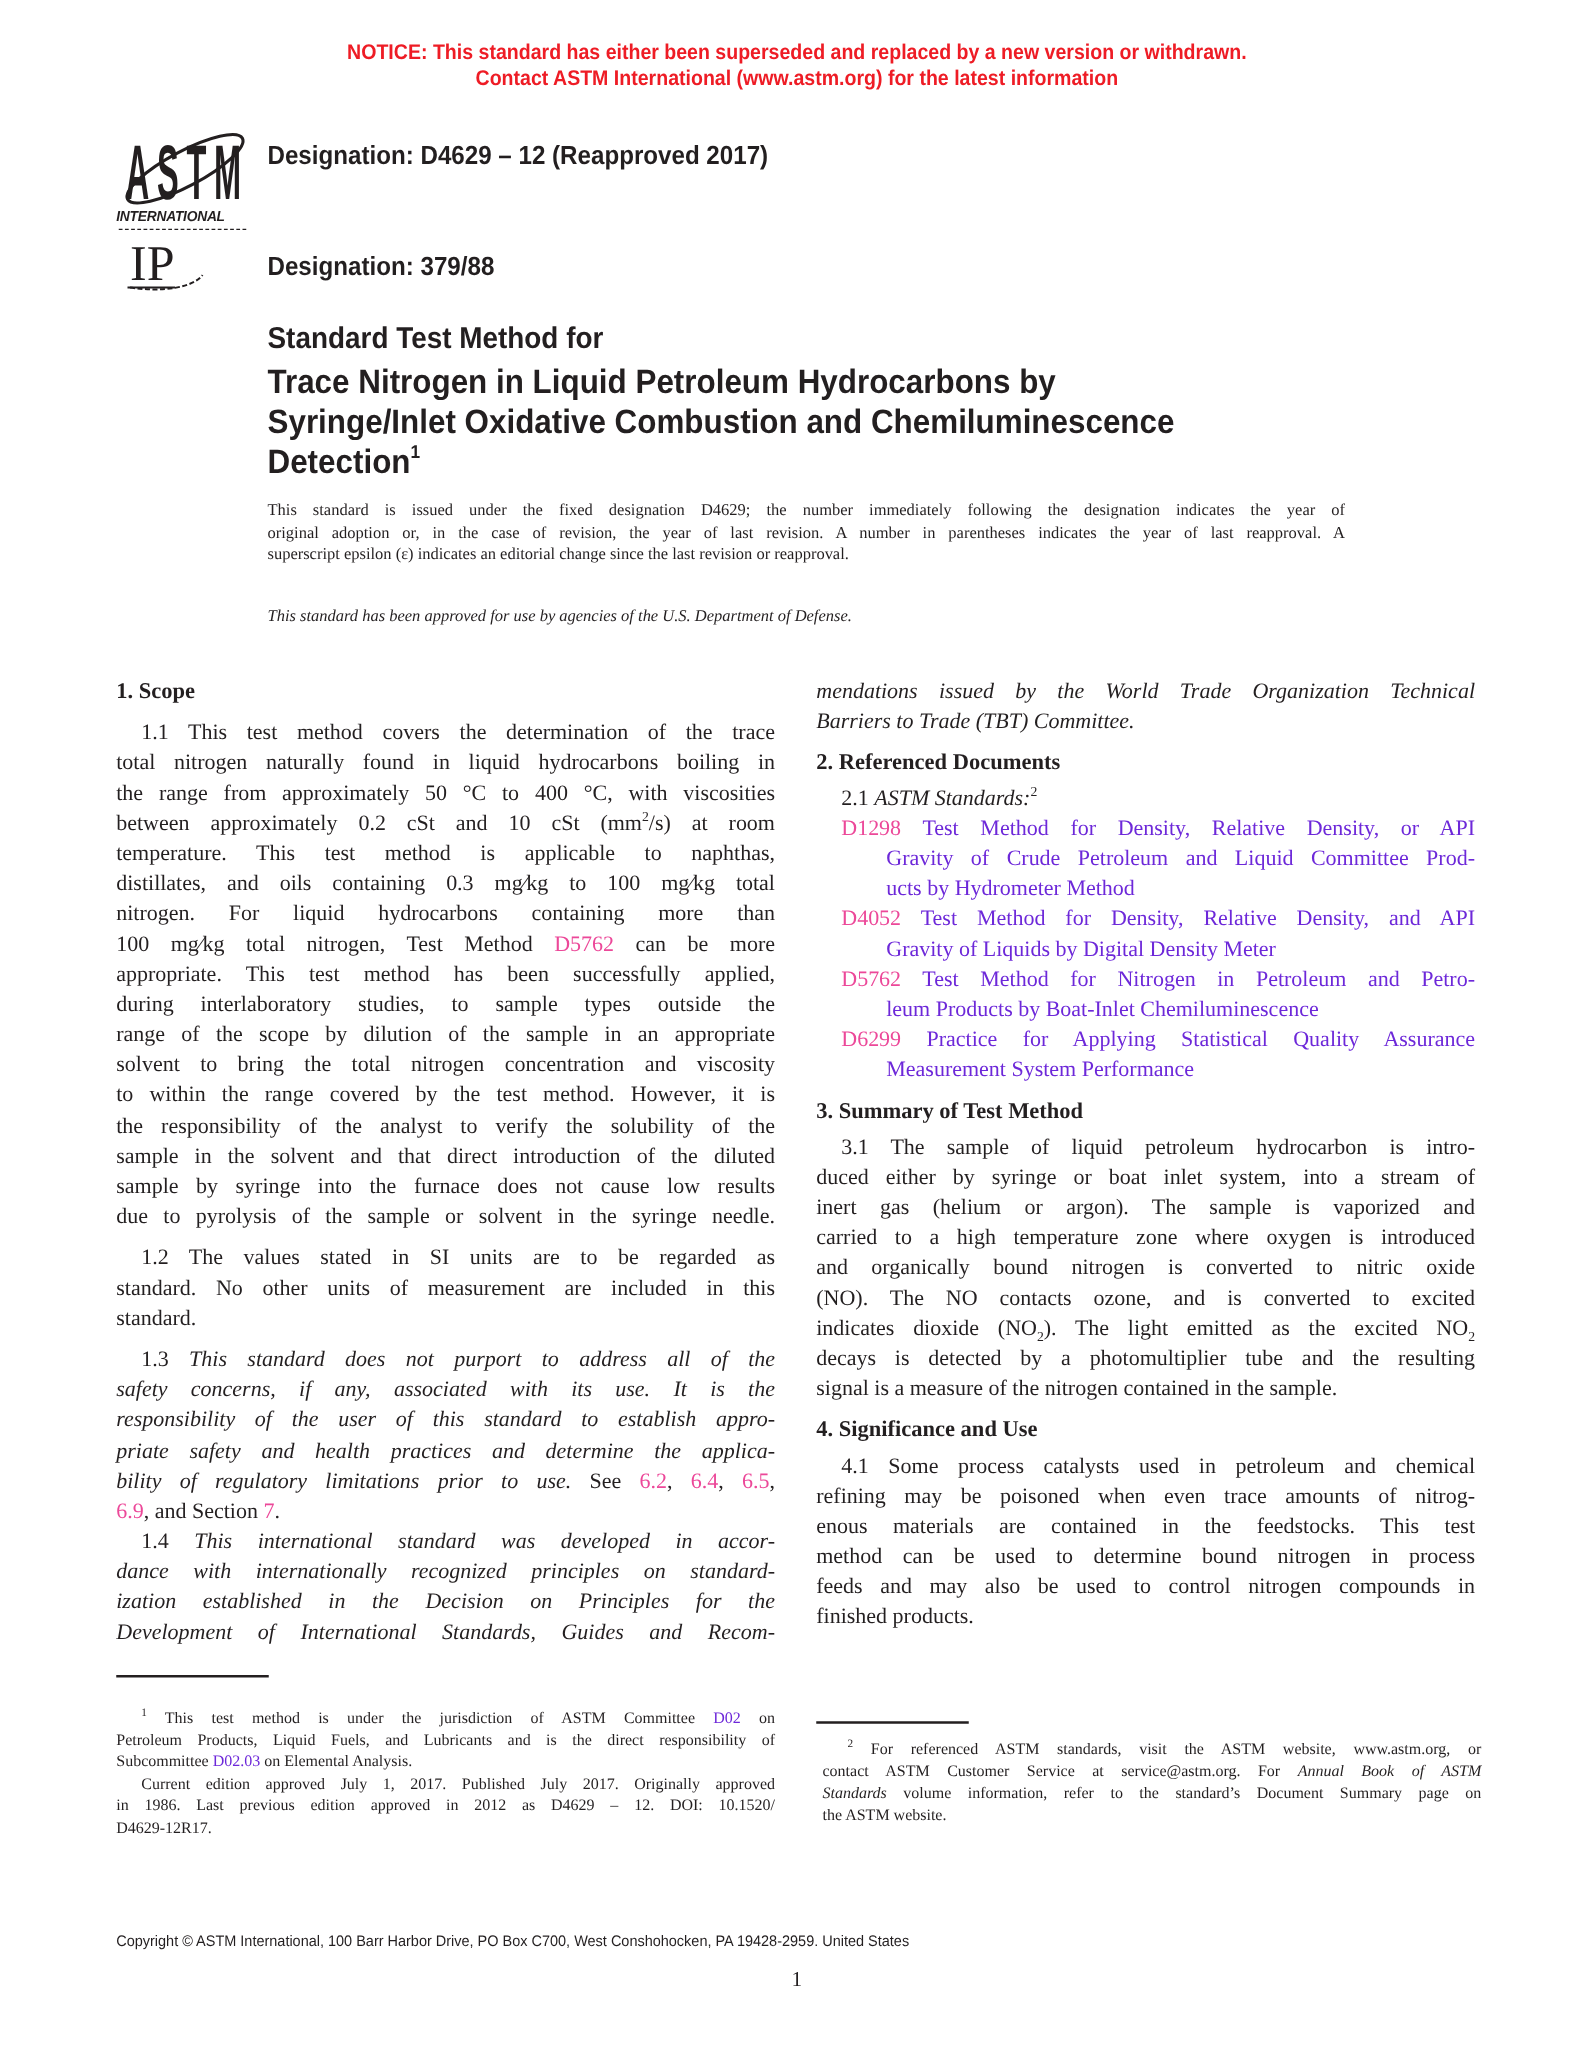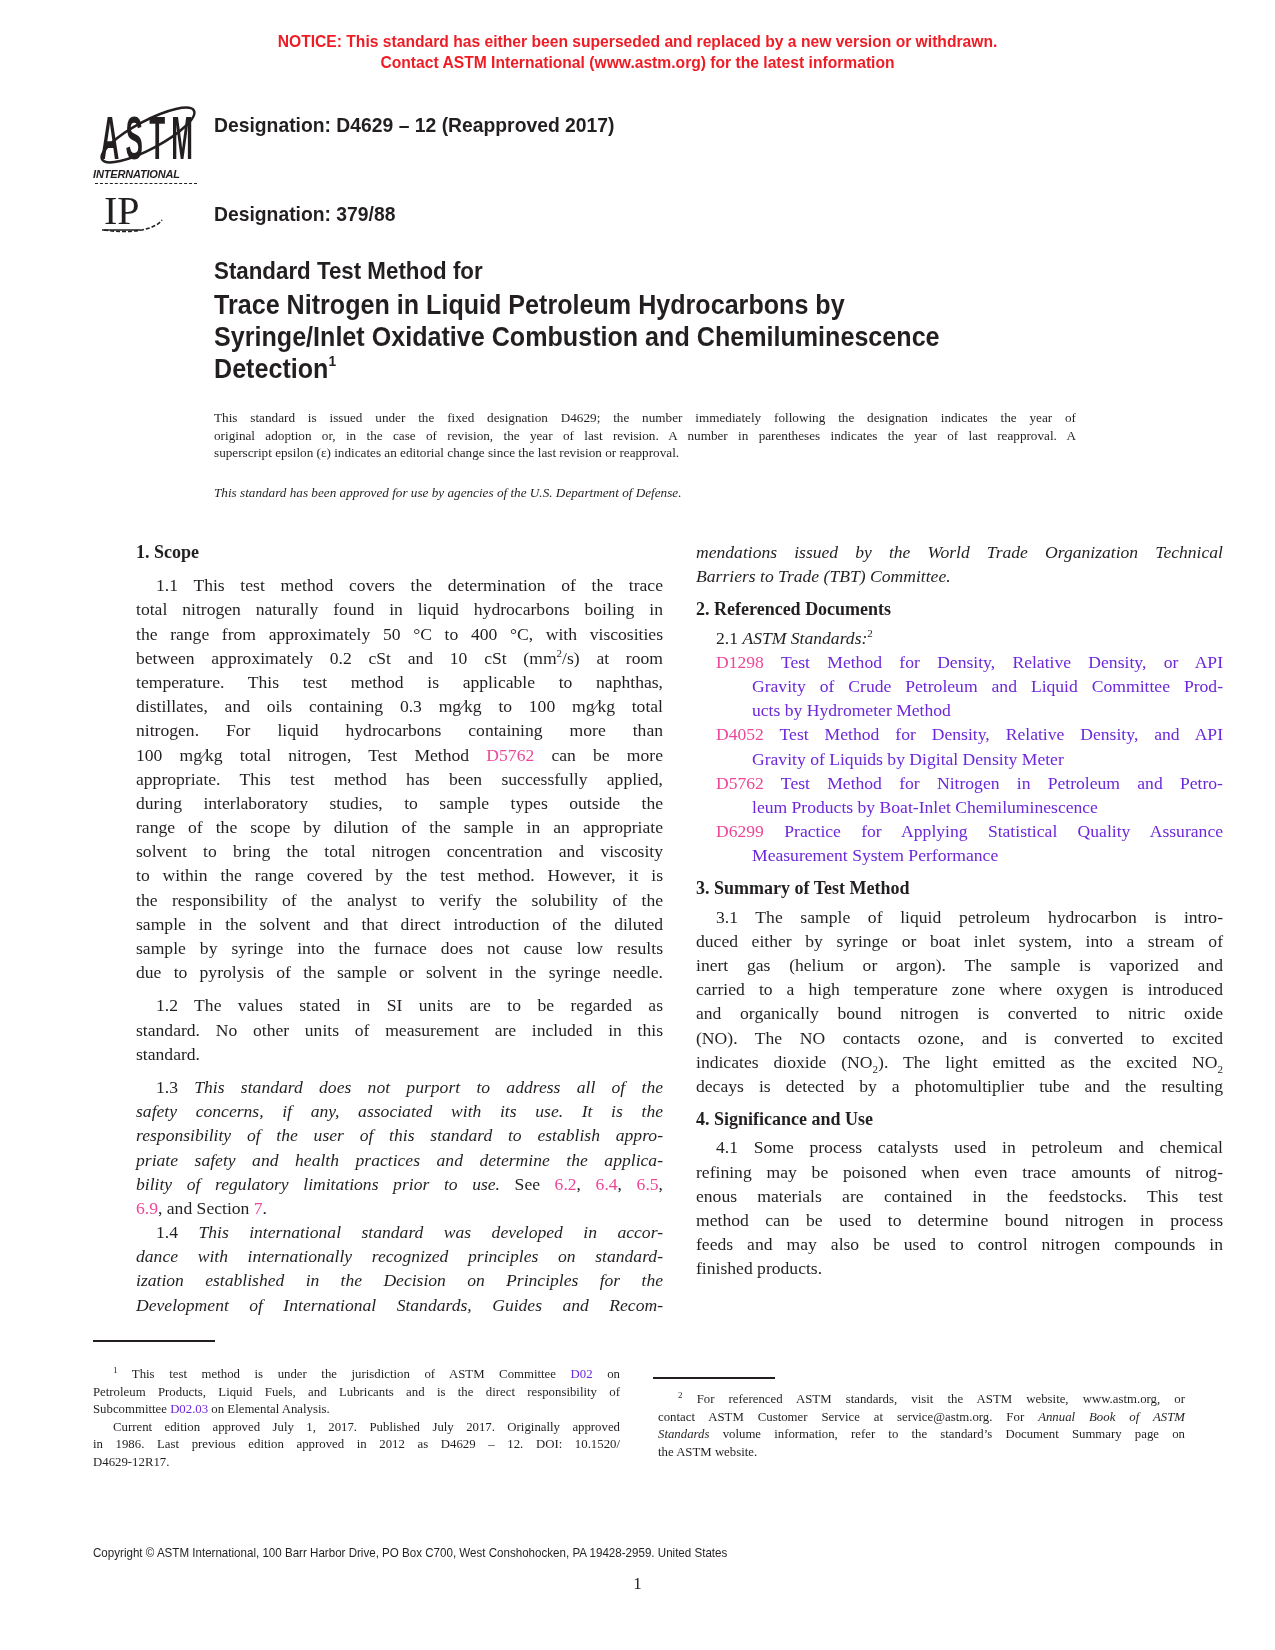--- a/index.html
+++ b/index.html
@@ -19,24 +19,24 @@
   .title-line { left: 214px; font-weight: bold; color: #231f20; white-space: nowrap; transform-origin: left center; transform: scaleX(0.93); }
   #title-0 { top: 257px; font-size: 24px; }
   #title-1 { top: 290px; font-size: 27px; }
   #title-2 { top: 322px; font-size: 27px; }
   #title-3 { top: 354px; font-size: 27px; }
   sup.fn { font-size: 0.55em; vertical-align: 0.8em; line-height: 0; }
 
   .boiler { left: 214px; width: 862px; font-size: 13.2px; line-height: 17.5px; color: #231f20; }
   .boiler .ln { display: block; text-align: justify; text-align-last: justify; white-space: nowrap; height: 17.5px; }
   .boiler .ln.last { text-align-last: left; }
-  #boiler { top: 409px; }
+  #boiler { top: 399px; }
   #dod { top: 485px; font-style: italic; font-size: 13.2px; left: 214px; }
 
-  .col { width: 527px; font-size: 17.6px; line-height: 24.2px; color: #231f20; margin-left: 43px; }
+  .col { width: 527px; font-size: 17.6px; line-height: 24.2px; color: #231f20; }
   #col-left { left: 93px; top: 540px; }
   #col-right { left: 653px; top: 540px; }
   .ln { display: block; white-space: nowrap; text-align: justify; text-align-last: justify; height: 24.2px; }
   .ln.last { text-align-last: left; }
   .ind { text-indent: 20px; }
   .hd { font-weight: bold; font-size: 18px; text-align-last: left; }
   .gap { height: 9px; display: block; }
   .it { font-style: italic; }
   .red { color: #ec4899; }
   .blue { color: #6d28d9; }
@@ -175,20 +175,21 @@
   <span class="gap" style="height:4px"></span>
   <div>
     <span class="ln ind">3.1  The sample of liquid petroleum hydrocarbon is intro-</span>
     <span class="ln">duced either by syringe or boat inlet system, into a stream of</span>
     <span class="ln">inert gas (helium or argon). The sample is vaporized and</span>
     <span class="ln">carried to a high temperature zone where oxygen is introduced</span>
     <span class="ln">and organically bound nitrogen is converted to nitric oxide</span>
     <span class="ln">(NO). The NO contacts ozone, and is converted to excited</span>
     <span class="ln"><span>indicates dioxide (NO</span><sub style="font-size:11px;line-height:0">2</sub><span>). The light emitted as the excited NO</span><sub style="font-size:11px;line-height:0">2</sub></span>
     <span class="ln">decays is detected by a photomultiplier tube and the resulting</span>
+    <span class="ln last">signal is a measure of the nitrogen contained in the sample.</span>
   </div>
   <span class="gap"></span>
   <span class="ln hd">4.  Significance and Use</span>
   <span class="gap" style="height:4px"></span>
   <div>
     <span class="ln ind">4.1  Some process catalysts used in petroleum and chemical</span>
     <span class="ln">refining may be poisoned when even trace amounts of nitrog-</span>
     <span class="ln">enous materials are contained in the feedstocks. This test</span>
     <span class="ln">method can be used to determine bound nitrogen in process</span>
     <span class="ln">feeds and may also be used to control nitrogen compounds in</span>

